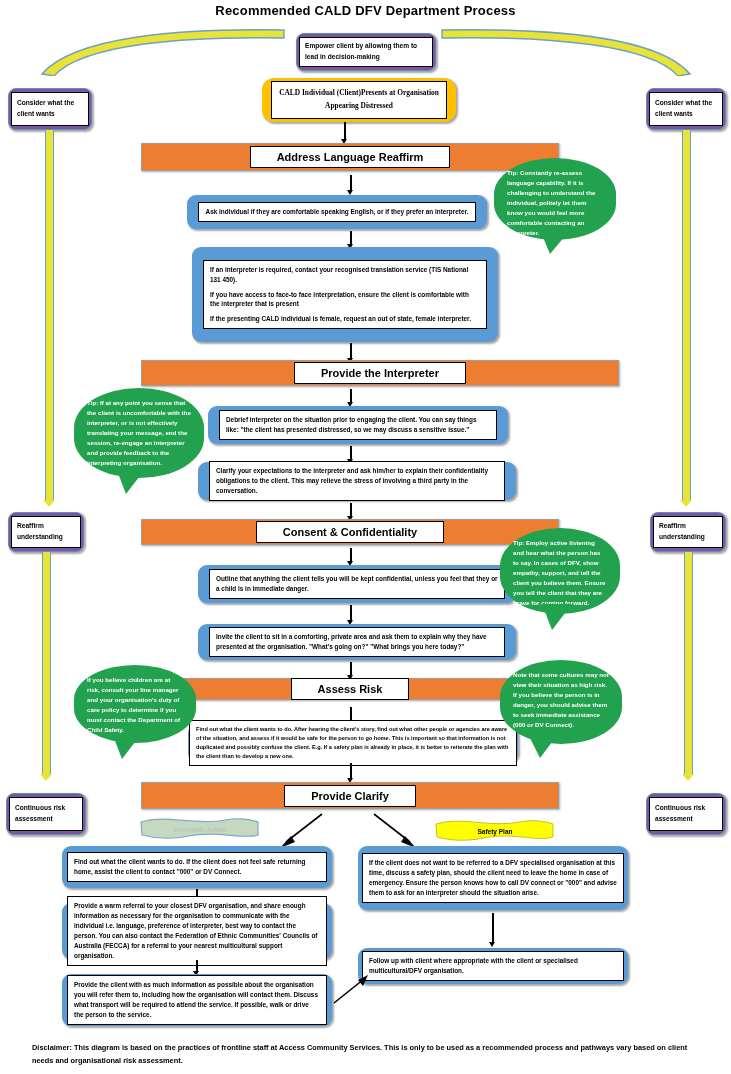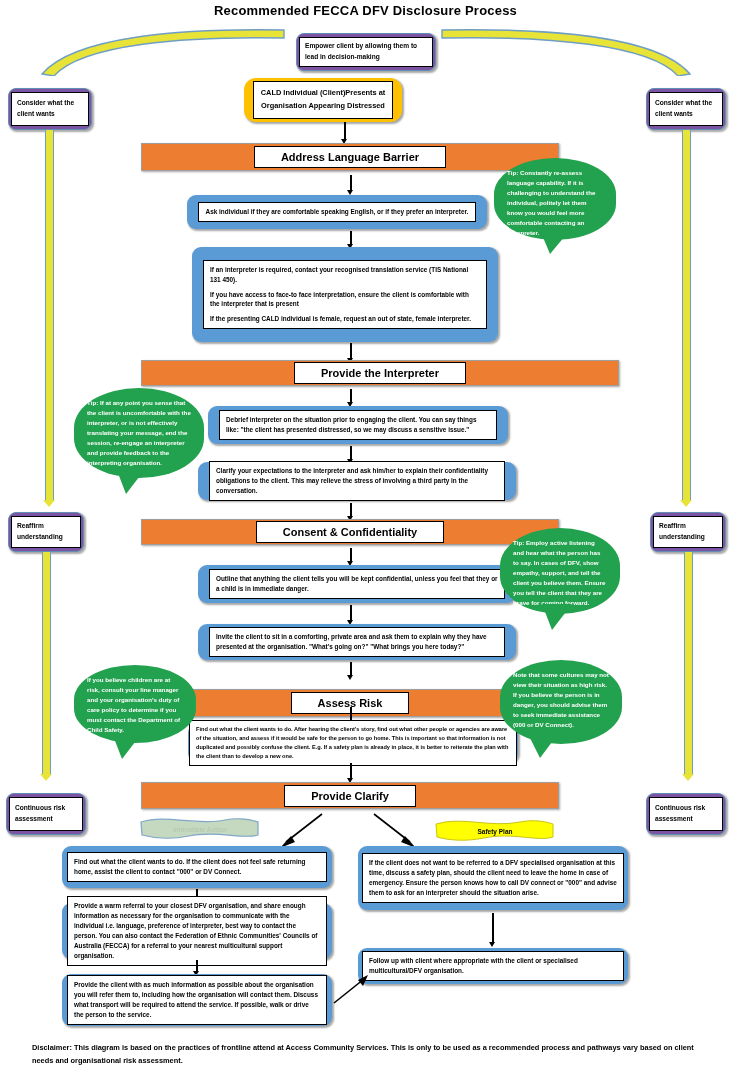--- a/index.html
+++ b/index.html
@@ -57,34 +57,34 @@
   .varrow{background:#000;width:1.6px;}
   .vhead{width:0;height:0;border-left:3.6px solid transparent;border-right:3.6px solid transparent;
          border-top:5px solid #000;}
 
   
   .disc{font-size:7.4px;font-weight:bold;line-height:1.75;}
 </style>
 </head>
 <body>
 
-<div class="abs title">Recommended FECCA DFV Disclosure Process</div>
+<div class="abs title">Recommended CALD DFV Department Process</div>
 
 <svg class="abs" style="left:34px;top:26px;width:256px;height:50px;" viewBox="0 0 256 50">
   <path d="M8 48 C 40 10, 150 2, 250 4 L250 12 C 152 10, 48 18, 20 50 Z" fill="#E8E337" stroke="#6f9ec4" stroke-width="1.4"></path>
 </svg>
 <svg class="abs" style="left:436px;top:26px;width:262px;height:50px;" viewBox="0 0 262 50">
   <path d="M254 48 C 222 10, 112 2, 6 4 L6 12 C 110 10, 214 18, 242 50 Z" fill="#E8E337" stroke="#6f9ec4" stroke-width="1.4"></path>
 </svg>
 
 <div class="abs pnote" style="left:296px;top:33px;width:140px;height:38px;">
   <div class="inner">Empower client by allowing them to lead in decision-making</div>
 </div>
 
-<div class="abs start" style="left:244px;top:78px;width:158px;height:44px;">
+<div class="abs start" style="left:262px;top:78px;width:194px;height:44px;font-family:Liberation Serif, serif;">
   <div class="inner">CALD Individual (Client)Presents at Organisation Appearing Distressed</div>
 </div>
 <div class="abs varrow" style="left:344px;top:122px;height:18px;"></div>
 <div class="abs vhead" style="left:341px;top:139px;"></div>
 
 <div class="abs pnote" style="left:8px;top:88px;width:84px;height:42px;">
   <div class="inner">Consider what the client wants</div>
 </div>
 <div class="abs rail" style="left:45px;top:130px;width:9px;height:370px;"></div>
 <div class="abs railhead" style="left:43px;top:500px;"></div>
@@ -109,21 +109,21 @@
   <div class="inner">Reaffirm understanding</div>
 </div>
 <div class="abs rail" style="left:684px;top:552px;width:9px;height:222px;"></div>
 <div class="abs railhead" style="left:682px;top:774px;"></div>
 
 <div class="abs pnote" style="left:646px;top:793px;width:80px;height:42px;">
   <div class="inner">Continuous risk assessment</div>
 </div>
 
 <div class="abs stage" style="left:141px;top:143px;width:418px;height:28px;">
-  <div class="lbl">Address Language Barrier</div>
+  <div class="lbl">Address Language Reaffirm</div>
 </div>
 <div class="abs varrow" style="left:350px;top:175px;height:16px;"></div>
 <div class="abs vhead" style="left:347px;top:190px;"></div>
 
 <div class="abs step" style="left:187px;top:195px;width:300px;height:34px;">
   <div class="inner" style="text-align:center;">Ask individual if they are comfortable speaking English, or if they prefer an interpreter.</div>
 </div>
 <div class="abs varrow" style="left:350px;top:231px;height:14px;"></div>
 <div class="abs vhead" style="left:347px;top:244px;"></div>
 
@@ -190,21 +190,21 @@
 <div class="abs vhead" style="left:347px;top:675px;"></div>
 
 <div class="abs tip" style="left:500px;top:528px;width:120px;height:86px;">
   <div class="bub"></div>
   <div class="txt">Tip: Employ active listening and hear what the person has to say. In cases of DFV, show empathy, support, and tell the client you believe them.  Ensure you tell the client that they are brave for coming forward.</div>
   <svg class="abs" style="left:38px;top:74px;width:40px;height:30px;">
     <path d="M4 2 L34 2 L14 28 Z" fill="#22A14E"></path>
   </svg>
 </div>
 
-<div class="abs stage" style="left:141px;top:678px;width:418px;height:28px;margin-top:11px;">
+<div class="abs stage" style="left:141px;top:678px;width:418px;height:22px;">
   <div class="lbl">Assess Risk</div>
 </div>
 <div class="abs varrow" style="left:350px;top:707px;height:14px;"></div>
 <div class="abs vhead" style="left:347px;top:720px;"></div>
 
 <div class="abs step" style="left:188px;top:724px;width:330px;height:38px;">
   <div class="inner" style="font-size:5.6px;line-height:1.6;width:calc(100% - 16px);">Find out what the client wants to do.  After hearing the client's story, find out what other people or agencies are aware of the situation, and assess if it would be safe for the person to go home. This is important so that information is not duplicated and possibly confuse the client. E.g. If a safety plan is already in place, it is better to reiterate the plan with the client than to develop a new one.</div>
 </div>
 <div class="abs varrow" style="left:350px;top:763px;height:16px;"></div>
 <div class="abs vhead" style="left:347px;top:778px;"></div>
@@ -276,13 +276,13 @@
 
 <div class="abs step" style="left:358px;top:948px;width:270px;height:36px;">
   <div class="inner" style="width:calc(100% - 22px);">Follow up with client where appropriate with the client or specialised multicultural/DFV organisation.</div>
 </div>
 
 <svg class="abs" style="left:330px;top:975px;width:40px;height:32px;">
   <line x1="4" y1="28" x2="34" y2="4" stroke="#000" stroke-width="1.6"></line>
   <path d="M38 0 L28 5 L33 11 Z" fill="#000"></path>
 </svg>
 
-<div class="abs disc" style="left:32px;top:1042px;width:672px;">Disclaimer: This diagram is based on the practices of frontline attend at Access Community Services.  This is only to be used as a recommended process and pathways vary based on client needs and organisational risk assessment.</div>
+<div class="abs disc" style="left:32px;top:1042px;width:672px;">Disclaimer: This diagram is based on the practices of frontline staff at Access Community Services.  This is only to be used as a recommended process and pathways vary based on client needs and organisational risk assessment.</div>
 
 </body></html>

